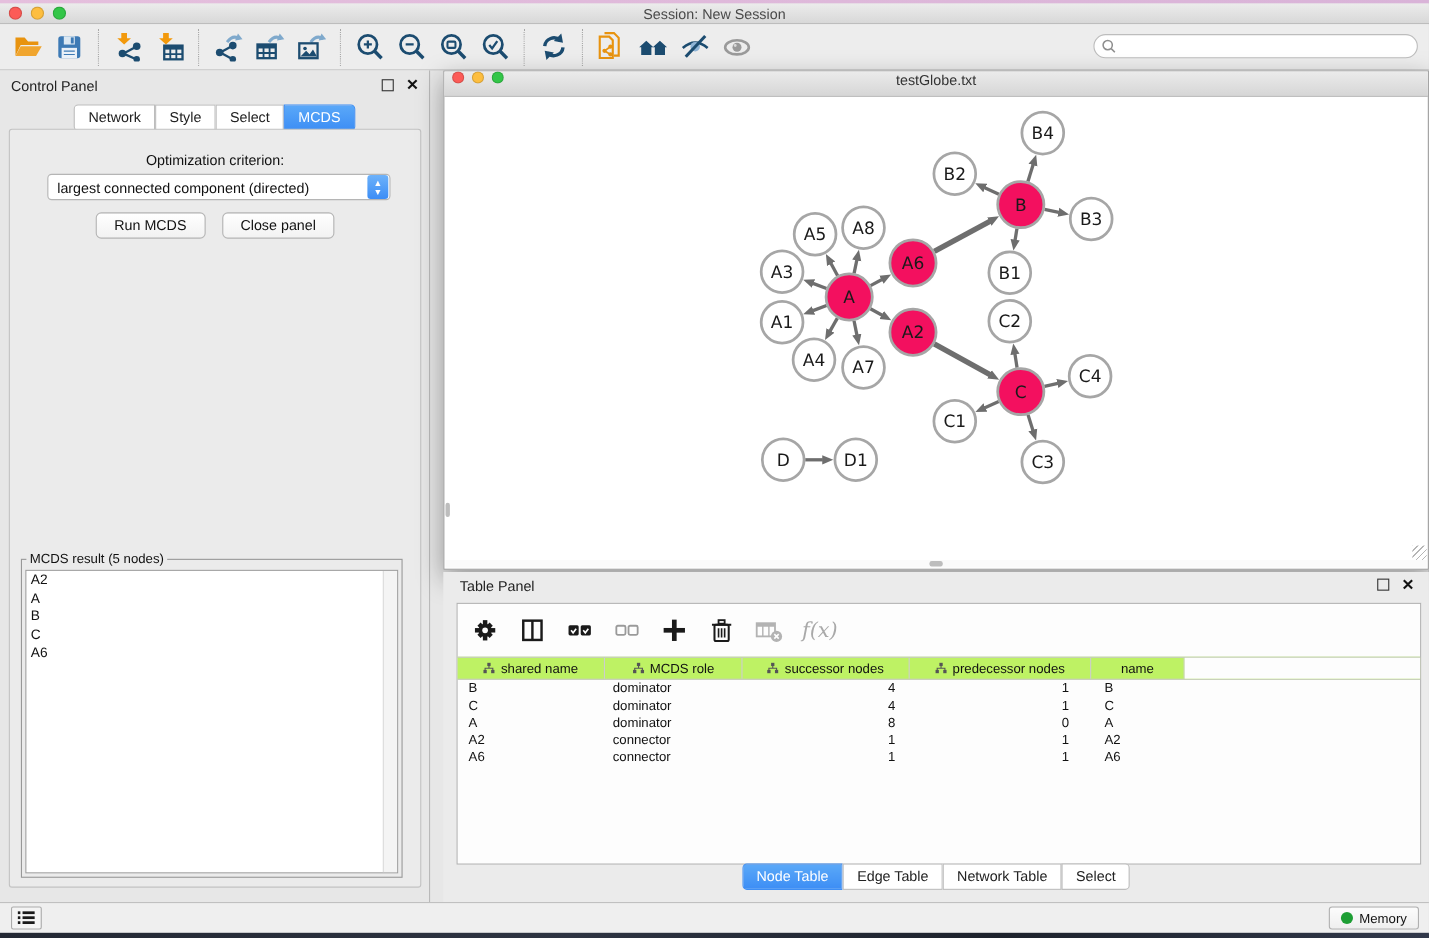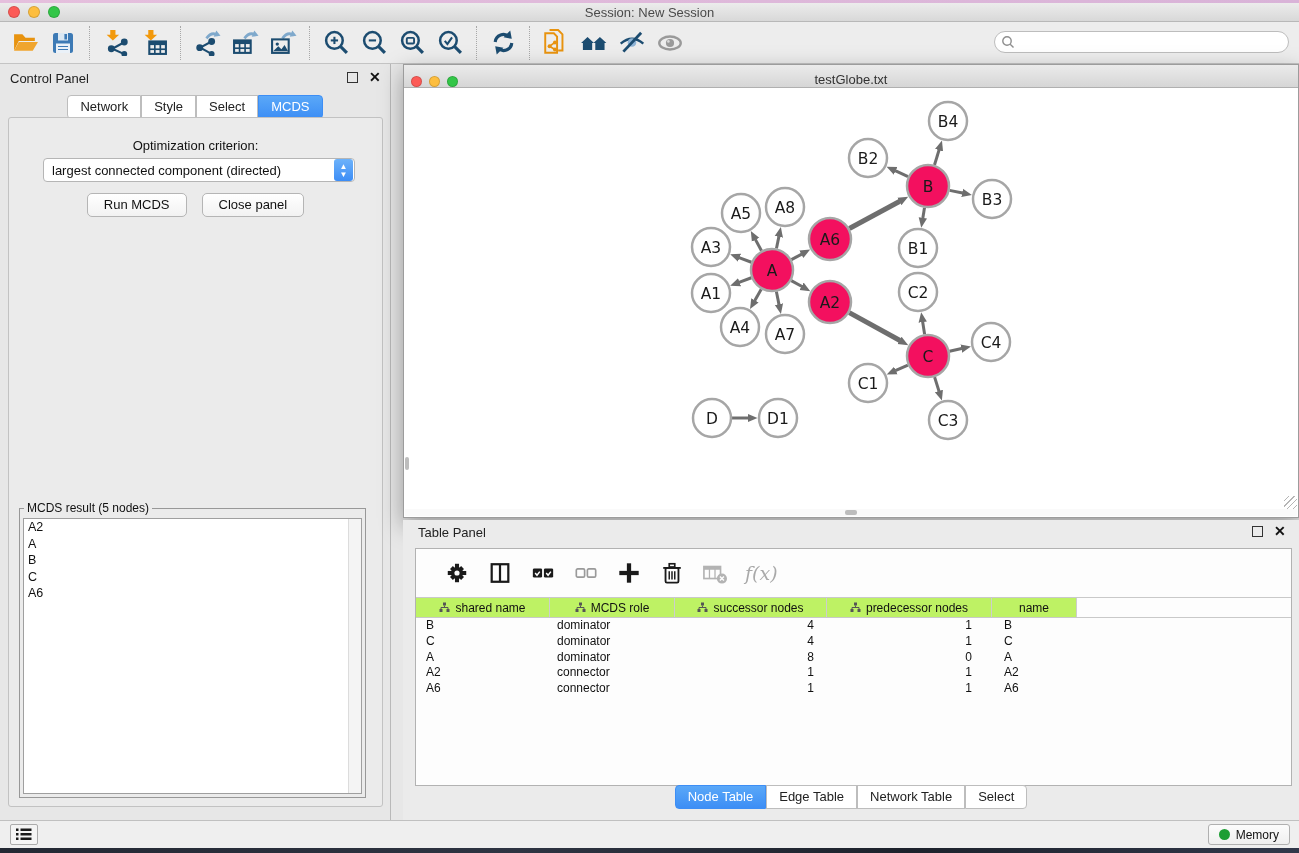--- a/index.html
+++ b/index.html
@@ -42,35 +42,35 @@
   .cp-buttons { position:absolute; top:75px; left:0; width:100%; display:flex; justify-content:center; gap:15px; }
   .push-btn { background:linear-gradient(#ffffff,#f2f2f2); border:1px solid #b5b5b5; border-radius:5px; font-size:13px; color:#111; padding:3px 16px 4px; font-family:"Liberation Sans",sans-serif; }
   .mcds-fieldset { position:absolute; left:10px; top:390px; width:347px; height:290px; border:1px solid #989898; }
   .mcds-legend { position:absolute; top:-8px; left:4px; background:#ebebeb; font-size:12px; color:#111; padding:0 3px; }
   .mcds-list { position:absolute; left:3px; top:9px; right:3px; bottom:3px; background:#fff; border:1px solid #9f9f9f; overflow:hidden; }
   .mcds-scroll { position:absolute; right:0; top:0; bottom:0; width:13px; background:#f4f4f4; border-left:1px solid #dcdcdc; }
   .mcds-item { font-size:12.5px; color:#111; padding:1px 0 1px 4px; line-height:14.5px; }
 
   
   .net-window { position:absolute; left:403px; top:64px; width:896px; height:454px; background:#fff; border:1px solid #9c9c9c; box-shadow:0 8px 22px rgba(0,0,0,.35); }
-  .net-titlebar { position:absolute; left:0; top:0; width:100%; height:23px; background:linear-gradient(#ebebeb,#d6d6d6); border-bottom:1px solid #b0b0b0; display:flex; align-items:flex-end; }
+  .net-titlebar { position:absolute; left:0; top:0; width:100%; height:23px; background:linear-gradient(#ebebeb,#d6d6d6); border-bottom:1px solid #b0b0b0; display:flex; align-items:flex-start; }
   .net-titlebar .tl { width:11px; height:11px; margin-left:7px; }
   .net-title { position:absolute; left:0; right:0; text-align:center; font-size:13px; color:#333; }
   .net-canvas { position:absolute; left:1px; top:24px; width:892px; height:420px; background:#fff; }
   .vscroll-thumb { position:absolute; left:0px; top:368px; width:4px; height:13px; background:#bdbdbd; border-radius:2px; }
   .hscroll { position:absolute; left:1px; bottom:1px; width:892px; height:7px; background:#fafafa; }
   .hscroll .thumb { position:absolute; left:440px; top:1px; width:12px; height:5px; background:#bdbdbd; border-radius:2px; }
   .resize-grip { position:absolute; right:1px; bottom:8px; width:13px; height:13px;
     background:repeating-linear-gradient(135deg,transparent 0 3px,#b5b5b5 3px 4px); }
 
   
   .table-panel { position:absolute; left:403px; top:520px; width:896px; height:300px; background:#ebebeb; }
   .tp-header { position:absolute; left:15px; top:5px; font-size:13px; color:#222; }
   .tp-container { position:absolute; left:12px; top:28px; width:877px; height:238px; background:#fdfdfd; border:1px solid #b2b2b2; }
-  .tp-toolbar { height:48px; display:flex; align-items:center; padding-left:26px; gap:13px; }
+  .tp-toolbar { height:48px; display:flex; align-items:center; padding-left:10px; gap:13px; }
   .tp-tool { width:30px; height:30px; display:flex; align-items:center; justify-content:center; }
   .fx-label { font-size:19px; font-style:italic; color:#a9a9a9; font-family:"DejaVu Serif", serif; margin-left:2px; }
   .tgrid { width:100%; }
   .thead { display:grid; grid-template-columns:134px 125px 152px 165px 85px 1fr; background:#bef264; border-top:1px solid #c9c9c9; border-bottom:1px solid #c9c9c9; height:21px; }
   .th { display:flex; align-items:center; justify-content:center; gap:5px; font-size:12px; color:#111; border-right:1px solid #cdcdcd; }
   .th:last-child { border-right:none; background:#fdfdfd; }
   .trow { display:grid; grid-template-columns:134px 125px 152px 165px 85px 1fr; height:15.8px; }
   .tcell { font-size:12px; color:#111; line-height:15.8px; white-space:nowrap; }
   .tcell.c0 { padding-left:10px; }
   .tcell.c1 { padding-left:7px; }

